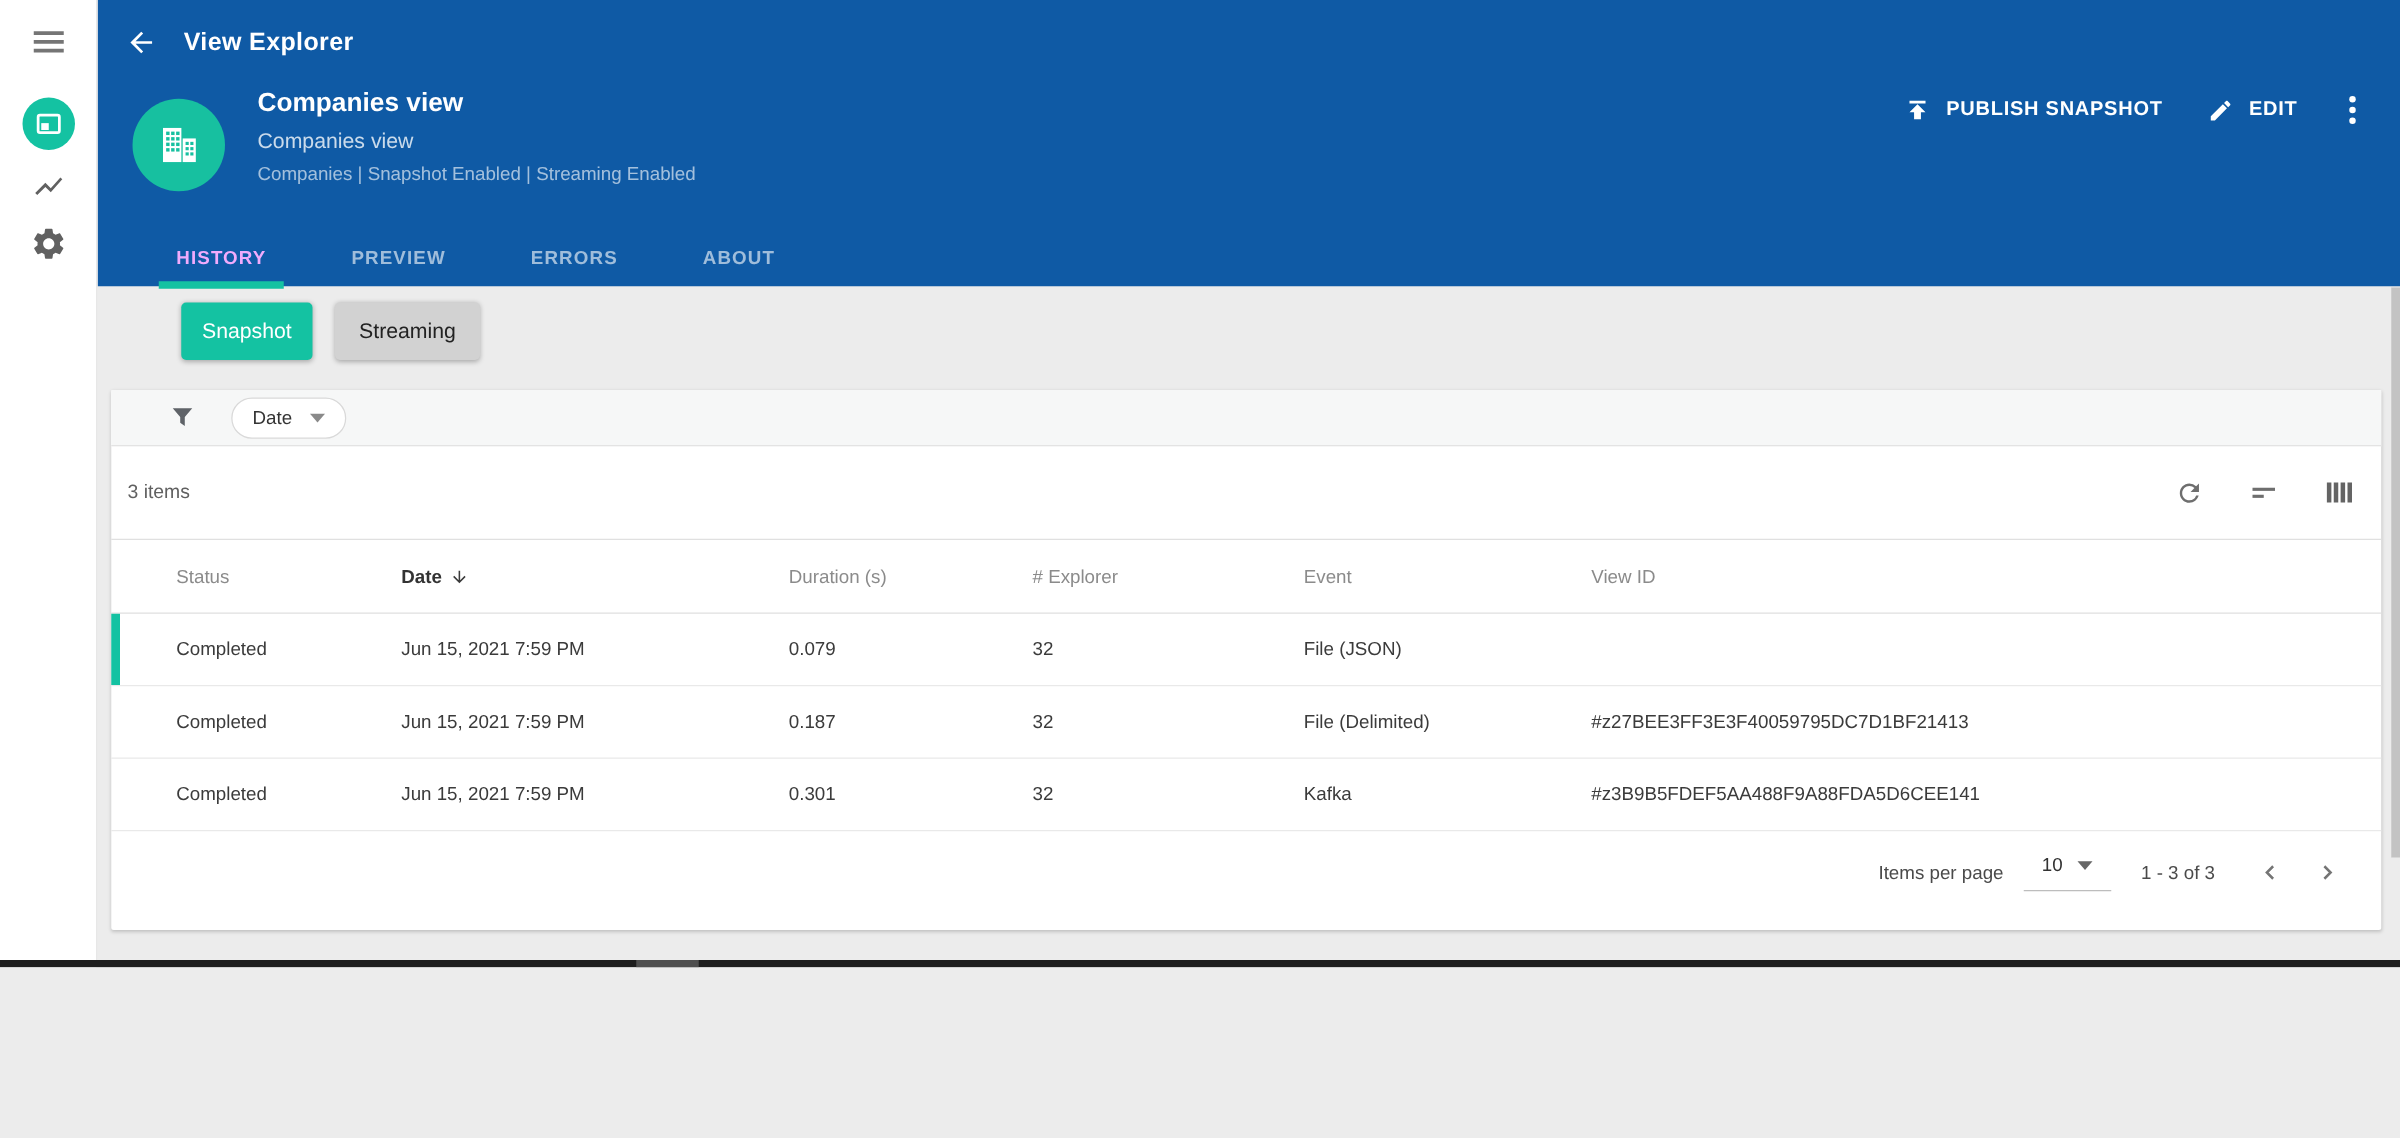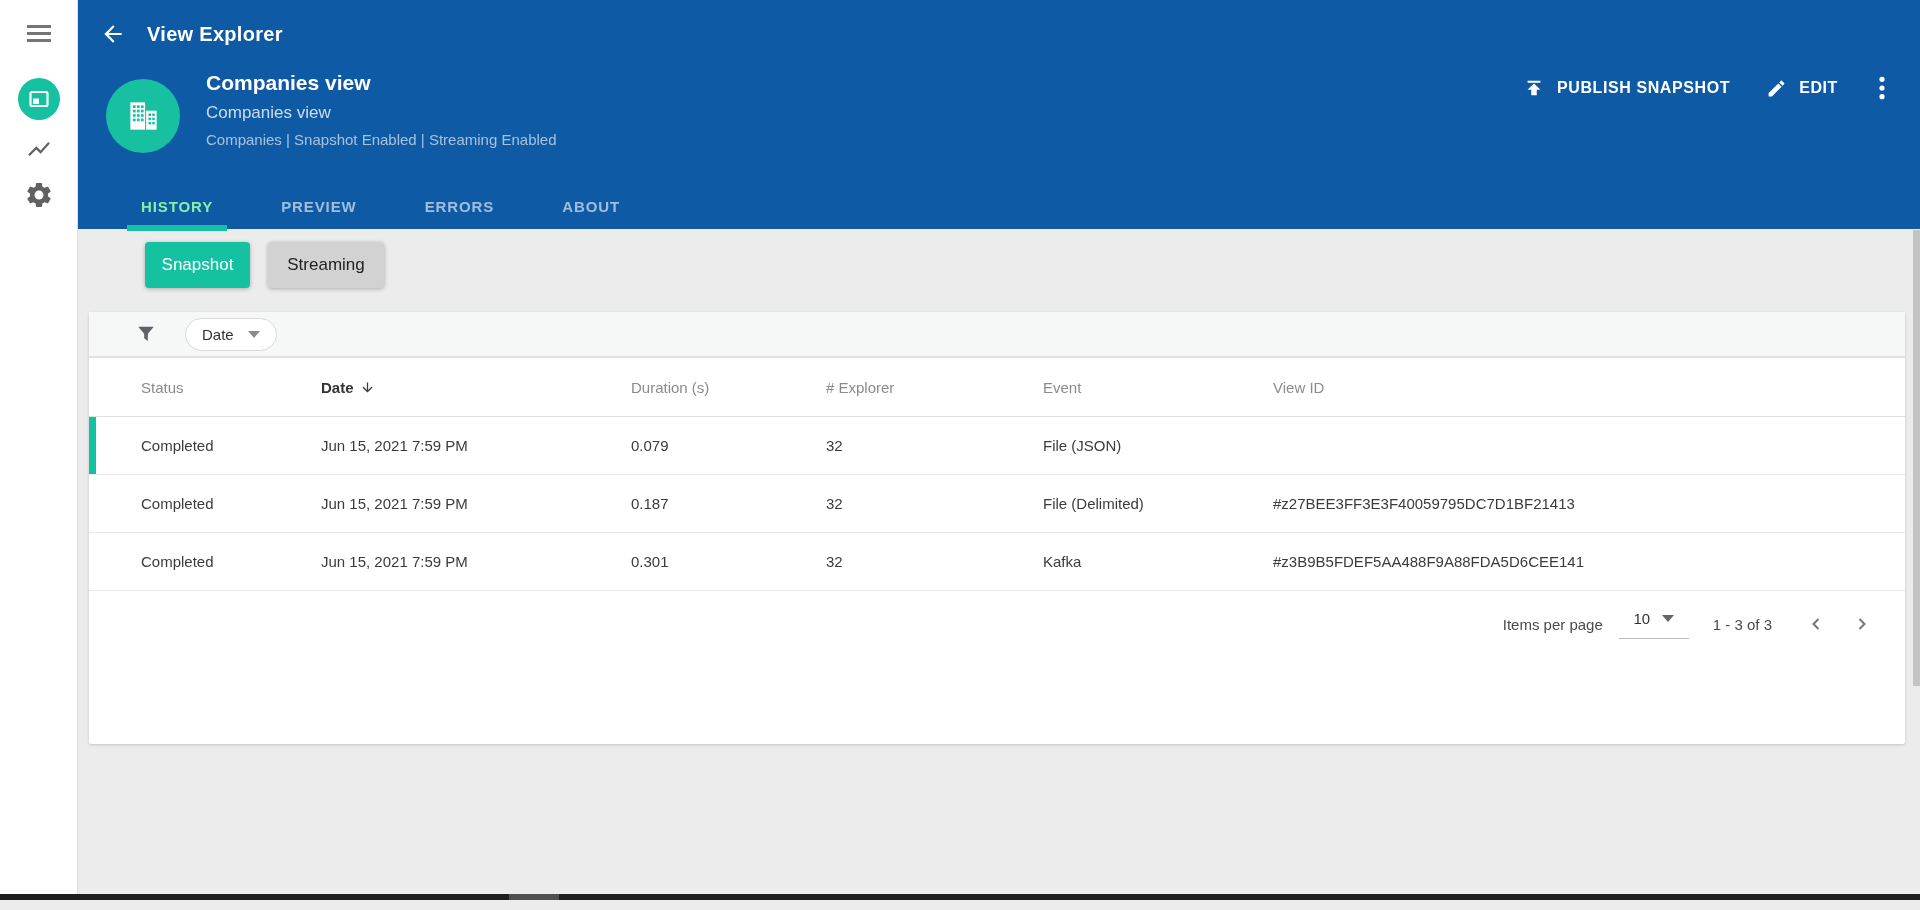--- a/index.html
+++ b/index.html
@@ -1,17 +1,17 @@
 <!DOCTYPE html>
 <html><head>
 <meta charset="utf-8">
 <title>View Explorer</title>
 <style>
   html,body{margin:0;padding:0;background:#ececec;}
-  .screen{position:relative;width:1920px;height:900px;background:#ececec;
+  .screen{position:relative;width:1920px;height:774px;background:#ececec;
           font-family:"Liberation Sans",sans-serif;overflow:hidden;}
 
   
   .sidebar{position:absolute;left:0;top:0;width:78px;height:910px;background:#ffffff;
            border-right:1px solid #e0e0e0;box-sizing:border-box;z-index:6;}
   .hamburger{position:absolute;left:27px;top:25px;width:24px;height:18px;cursor:pointer;border:0;background:none;padding:0;}
   .hamburger span{display:block;width:24px;height:2.6px;background:#757575;margin-bottom:4.4px;}
   .rail-item{position:absolute;left:0;width:78px;display:flex;justify-content:center;background:none;border:0;padding:0;cursor:pointer;}
   .rail-circle{width:42px;height:42px;border-radius:50%;background:#14c2a2;display:flex;align-items:center;justify-content:center;}
 
@@ -26,21 +26,21 @@
   .entity-sub{margin:0 0 8px 0;font-size:17px;color:rgba(255,255,255,.78);}
   .entity-meta{margin:0;font-size:15px;color:rgba(255,255,255,.62);}
   .actions{position:absolute;right:30px;top:75px;display:flex;align-items:center;gap:36px;}
   .action-btn{display:flex;align-items:center;gap:12px;background:none;border:0;padding:0;cursor:pointer;
               color:#fff;font-family:inherit;font-size:16px;font-weight:bold;letter-spacing:.6px;}
   .kebab-btn{background:none;border:0;padding:0 4px;cursor:pointer;}
   .tabs{position:absolute;left:49px;bottom:0;display:flex;}
   .tab{height:45px;display:flex;align-items:center;padding:0 14px;margin-right:40px;position:relative;
        background:none;border:0;cursor:pointer;font-family:inherit;font-size:15px;font-weight:bold;
        letter-spacing:.9px;color:rgba(255,255,255,.6);}
-  .tab.active{color:#86efac;}
+  .tab.active{color:#f0abfc;}
   .tab.active::after{content:"";position:absolute;left:0;right:0;bottom:-2px;height:6px;background:#14c2a2;}
 
   
   .mode-btn{position:absolute;top:242px;height:46px;border:0;border-radius:4px;cursor:pointer;
             font-family:inherit;font-size:17px;box-shadow:0 1px 4px rgba(0,0,0,.28);margin-left:48px;}
   .mode-snapshot{left:97px;width:105px;background:#14c2a2;color:#ffffff;}
   .mode-streaming{left:220px;width:116px;background:#d2d2d2;color:#222222;}
 
   
   .card{position:absolute;left:89px;top:312px;width:1816px;height:432px;background:#ffffff;
@@ -191,20 +191,43 @@
     <div class="filter-row">
       <svg width="22" height="22" viewBox="0 0 24 24">
         <path d="M3.5 4h17L14 11.6v7.9l-4-2.9v-5z" fill="#5f6368"></path>
       </svg>
       <button class="chip">
         <span>Date</span>
         <span class="caret"></span>
       </button>
     </div>
 
+    <div class="toolbar-row">
+      <span class="items-count">3 items</span>
+      <span class="toolbar-spacer"></span>
+      <button class="tool-btn" aria-label="refresh">
+        <svg width="23" height="23" viewBox="0 0 24 24">
+          <path fill="#6e6e6e" d="M17.65 6.35A7.958 7.958 0 0 0 12 4c-4.42 0-7.99 3.58-7.99 8s3.57 8 7.99 8c3.73 0 6.84-2.55 7.73-6h-2.08a5.99 5.99 0 0 1-5.65 4c-3.31 0-6-2.69-6-6s2.69-6 6-6c1.66 0 3.14.69 4.22 1.78L13 11h7V4l-2.35 2.35z"></path>
+        </svg>
+      </button>
+      <button class="tool-btn" aria-label="sort">
+        <svg width="24" height="24" viewBox="0 0 24 24">
+          <rect x="3" y="8.2" width="18" height="2.5" fill="#6e6e6e"></rect>
+          <rect x="3" y="13.8" width="9" height="2.5" fill="#6e6e6e"></rect>
+        </svg>
+      </button>
+      <button class="tool-btn" aria-label="columns">
+        <svg width="24" height="24" viewBox="0 0 24 24">
+          <rect x="2.5" y="4" width="3.6" height="16" fill="#646464"></rect>
+          <rect x="8" y="4" width="3.6" height="16" fill="#646464"></rect>
+          <rect x="13.5" y="4" width="3.6" height="16" fill="#646464"></rect>
+          <rect x="19" y="4" width="3.6" height="16" fill="#646464"></rect>
+        </svg>
+      </button>
+    </div>
 
     <div class="thead">
       <span class="th">Status</span>
       <span class="th th-date">
         <span>Date</span>
         <svg width="15" height="15" viewBox="0 0 24 24">
           <path d="M20 12l-1.41-1.41L13 16.17V4h-2v12.17l-5.58-5.59L4 12l8 8 8-8z" fill="#3c3c3c"></path>
         </svg>
       </span>
       <span class="th">Duration (s)</span>

